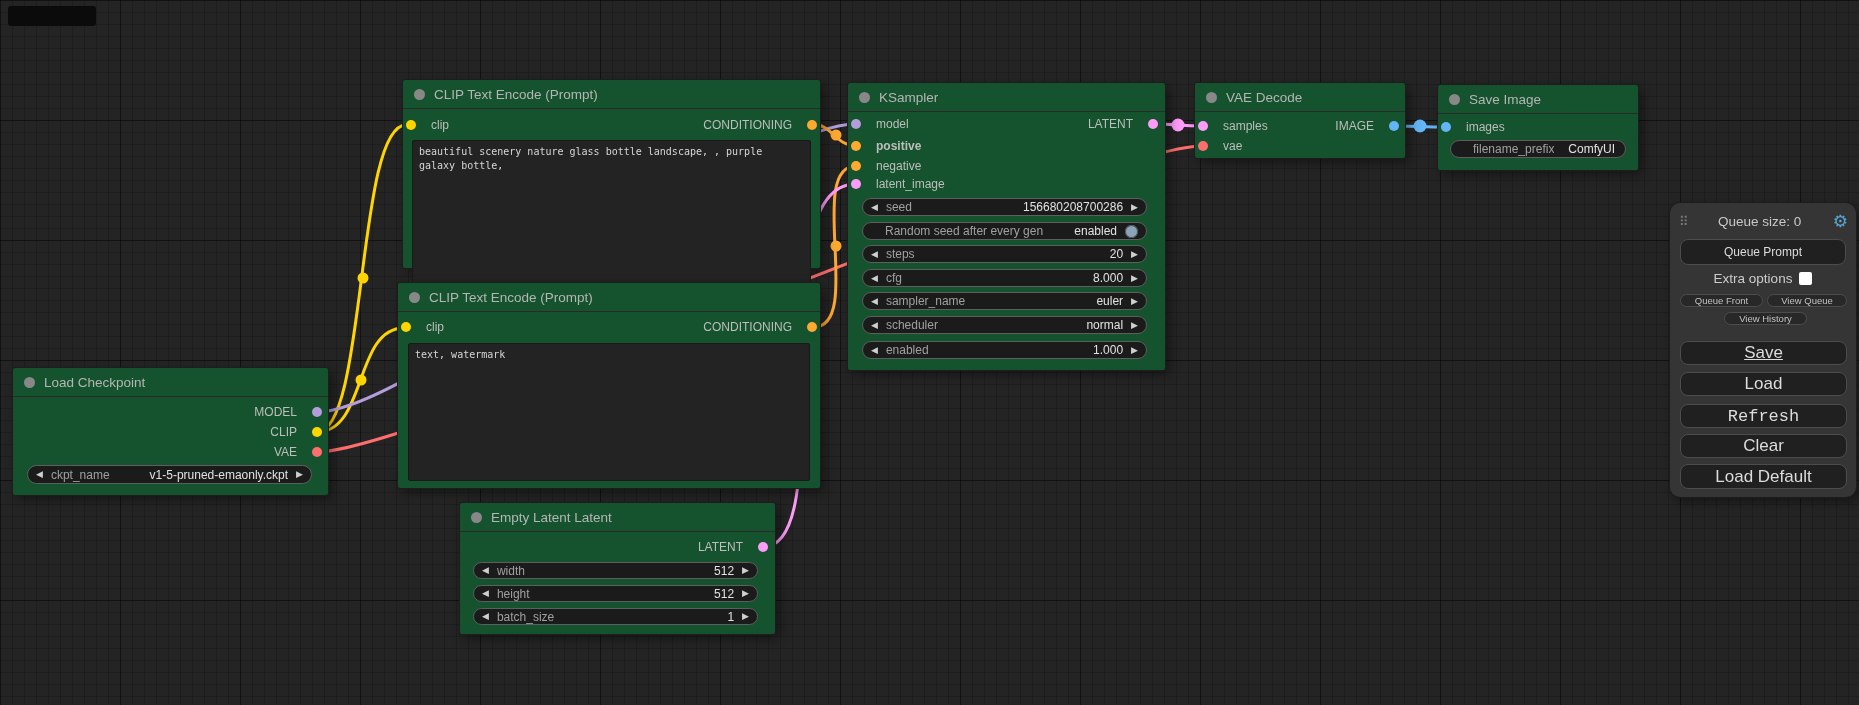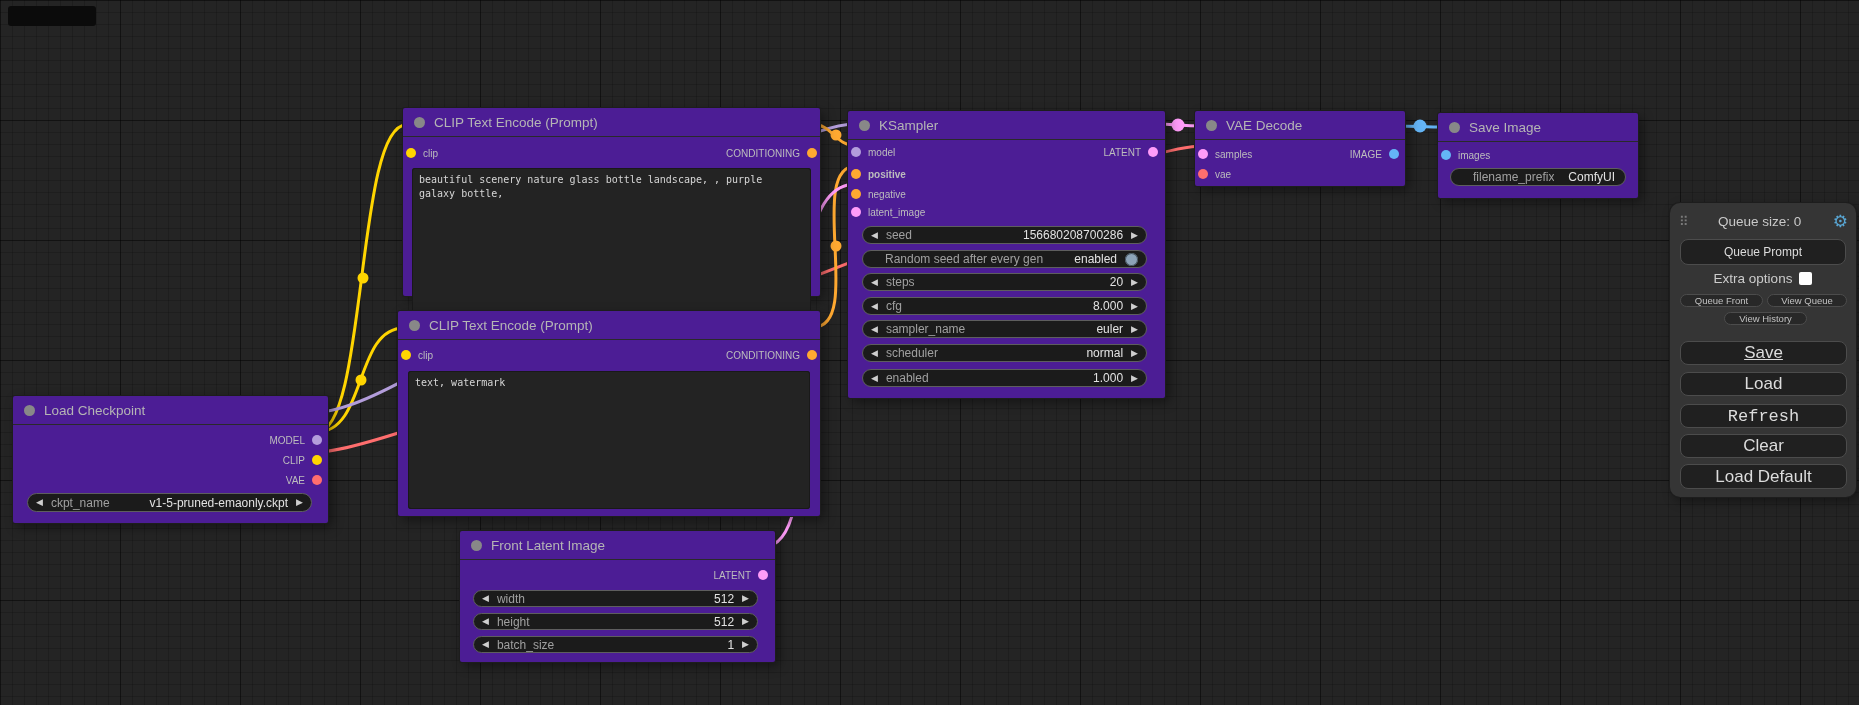--- a/index.html
+++ b/index.html
@@ -10,32 +10,31 @@
       linear-gradient(rgba(0,0,0,.40) 1px, transparent 1px),
       linear-gradient(90deg, rgba(0,0,0,.40) 1px, transparent 1px),
       linear-gradient(rgba(0,0,0,.18) 1px, transparent 1px),
       linear-gradient(90deg, rgba(0,0,0,.18) 1px, transparent 1px);
     background-size:120px 120px,120px 120px,12px 12px,12px 12px;
     font-family:"Liberation Sans", sans-serif;
     -webkit-font-smoothing:antialiased;
   }
   #wires{position:absolute;left:0;top:0;z-index:1;}
   .node{
-    position:absolute;background:#4c1d95;border-radius:2px;z-index:2;
+    position:absolute;background:#14532d;border-radius:2px;z-index:2;
     box-shadow:0 0 0 1px #1d1d1d, 4px 4px 12px rgba(0,0,0,.45);
-    margin-top:28px;
   }
   .ntitle{
     height:28px;display:flex;align-items:center;gap:9px;padding:0 11px;
     border-bottom:1px solid #2a2a2a;color:#b5b5b5;font-size:13.5px;
     white-space:nowrap;overflow:hidden;
   }
   .tdot{width:11px;height:11px;border-radius:50%;background:#888;flex:0 0 auto;}
-  .slot{position:absolute;display:flex;align-items:center;gap:7px;height:18px;
-    color:#bdbdbd;font-size:10px;white-space:nowrap;}
+  .slot{position:absolute;display:flex;align-items:center;gap:15px;height:18px;
+    color:#bdbdbd;font-size:12px;white-space:nowrap;}
   .slot.out{flex-direction:row-reverse;}
   .sdot{width:10px;height:10px;border-radius:50%;flex:0 0 auto;}
   .widget{
     position:absolute;background:#1b1b1b;border:1px solid #5e5e5e;border-radius:10px;
     display:flex;align-items:center;font-size:12px;color:#a0a0a0;
     padding:0 8px;box-sizing:border-box;white-space:nowrap;
   }
   .warrow{color:#cfcfcf;font-size:9px;line-height:1;flex:0 0 auto;}
   .wlabel{margin-left:8px;color:#a0a0a0;overflow:hidden;}
   .wvalue{margin-left:auto;margin-right:8px;color:#e2e2e2;}
@@ -254,21 +253,21 @@
   </div>
   <div class="widget noarrow" style="left:12px;top:55px;width:176px;height:18px;">
     <span class="wlabel">filename_prefix</span>
     <span class="wvalue">ComfyUI</span>
   </div>
 </div>
 
 <div class="node" style="left:460px;top:503px;width:315px;height:131px;">
   <div class="ntitle">
     <span class="tdot" style="background: rgb(136, 136, 136);"></span>
-    <span>Front Latent Image</span>
+    <span>Empty Latent Latent</span>
   </div>
   <div class="slot out" style="top:35px;right:7px;">
     <span class="sdot" style="background: rgb(255, 156, 249);"></span>
     <span>LATENT</span>
   </div>
   <div class="widget" style="left:13px;top:59px;width:285px;height:17px;">
     <span class="warrow">◀</span>
     <span class="wlabel">width</span>
     <span class="wvalue">512</span>
     <span class="warrow">▶</span>

